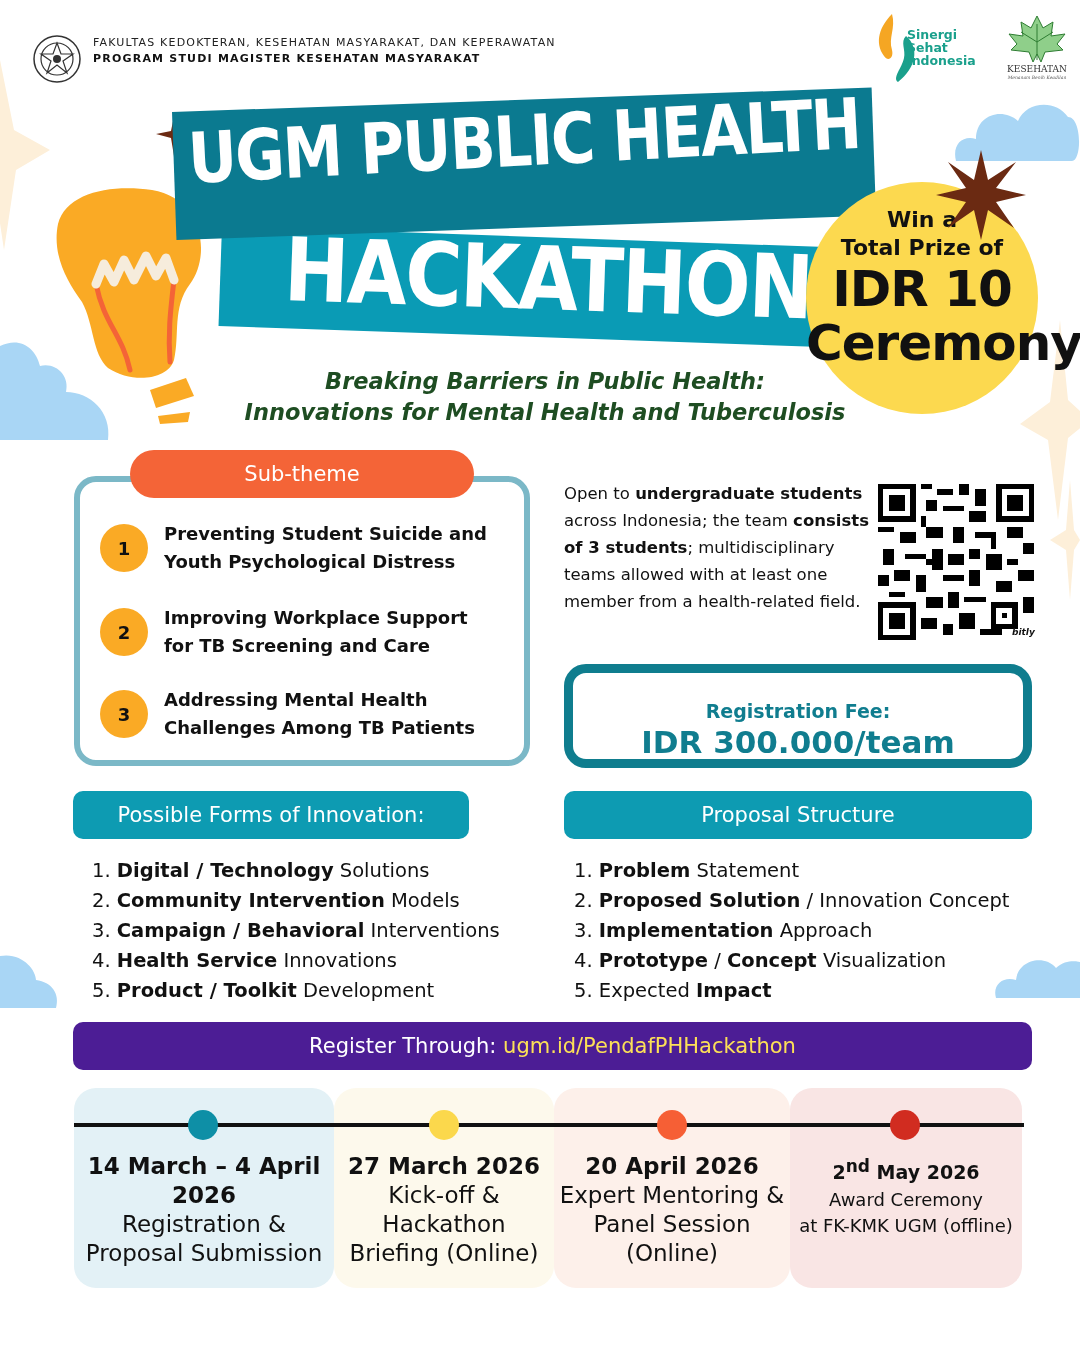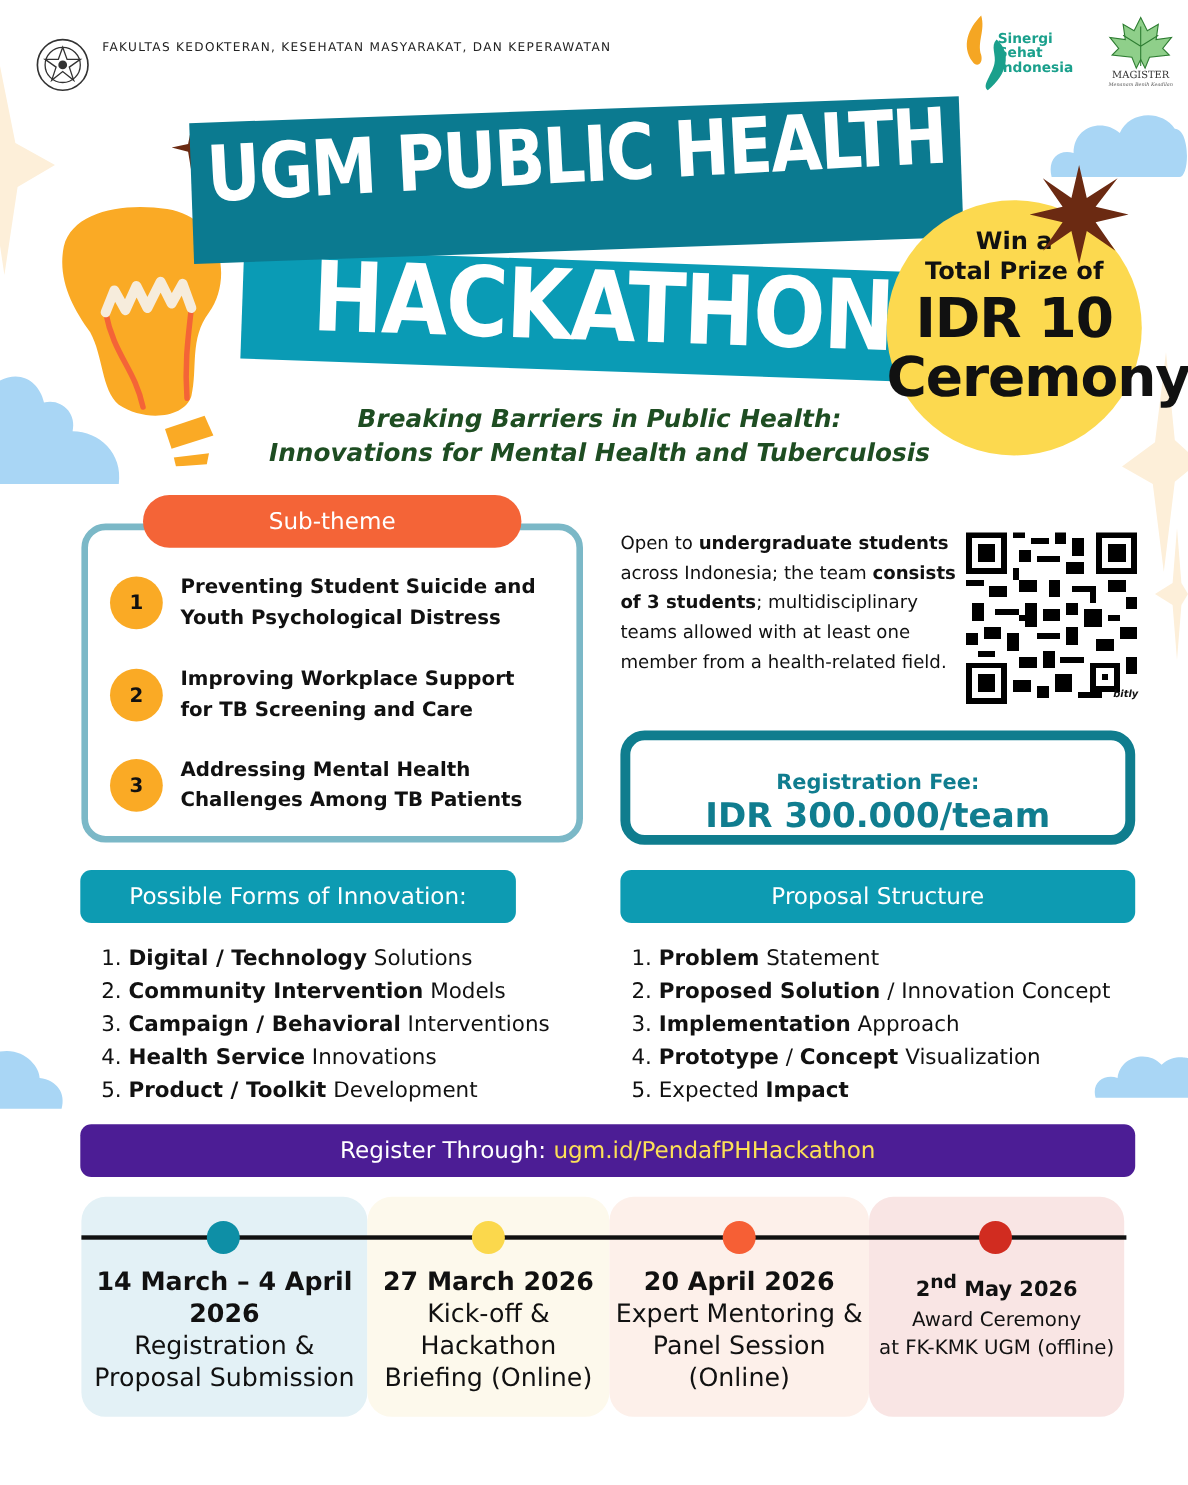--- a/index.html
+++ b/index.html
@@ -118,39 +118,40 @@
 </svg>
 
 <svg class="abs logo-ugm" viewBox="0 0 50 50">
   <circle cx="25" cy="25" r="23" fill="none" stroke="#333" stroke-width="1.5"></circle>
   <circle cx="25" cy="25" r="16" fill="none" stroke="#333" stroke-width="1.2"></circle>
   <path d="M25 9 L29 20 L41 20 L31 27 L35 39 L25 31 L15 39 L19 27 L9 20 L21 20 Z" fill="none" stroke="#333" stroke-width="1.2"></path>
   <circle cx="25" cy="25" r="4" fill="#333"></circle>
 </svg>
 <div class="abs hdr-text">
   <div>FAKULTAS KEDOKTERAN, KESEHATAN MASYARAKAT, DAN KEPERAWATAN</div>
+  <div class="b">PROGRAM STUDI MAGISTER KESEHATAN MASYARAKAT</div>
 </div>
 
 <div class="abs logo-ssi">
   <svg width="50" height="72" viewBox="0 0 50 72">
     <path d="M20 2 C8 14 2 30 12 44 C16 50 22 46 20 38 C16 26 24 16 20 2 Z" fill="#f5a623"></path>
     <path d="M34 24 C48 36 44 56 26 70 C20 66 30 56 32 46 C34 38 28 30 34 24 Z" fill="#1aa08c"></path>
   </svg>
   <div class="ssi-text">
     <div>Sinergi</div>
     <div>Sehat</div>
     <div>Indonesia</div>
   </div>
 </div>
 <div class="abs logo-satu">
   <svg width="64" height="50" viewBox="0 0 64 50">
     <path d="M32 2 L38 14 L48 8 L46 22 L60 20 L52 30 L58 36 L40 38 L36 48 L32 40 L28 48 L24 38 L6 36 L12 30 L4 20 L18 22 L16 8 L26 14 Z" fill="#8fcf8a" stroke="#2e7d32" stroke-width="1"></path>
     <path d="M32 10 L32 46 M32 28 L48 18 M32 28 L16 18" stroke="#2e7d32" stroke-width="1"></path>
   </svg>
-  <div class="satu-text">MAGISTER</div>
+  <div class="satu-text">KESEHATAN</div>
   <div class="satu-sub">Menanam Benih Keadilan</div>
 </div>
 
 <svg class="abs deco" style="left:156px;top:116px" width="36" height="40" viewBox="0 0 36 40">
   <path d="M18 0 L21 15 L36 18 L21 22 L18 40 L15 22 L0 18 L15 15 Z" fill="#6b2a12"></path>
 </svg>
 <div class="abs banner2"></div>
 <div class="abs banner1"></div>
 <div class="abs title1">UGM PUBLIC HEALTH</div>
 <div class="abs title2">HACKATHON</div>

